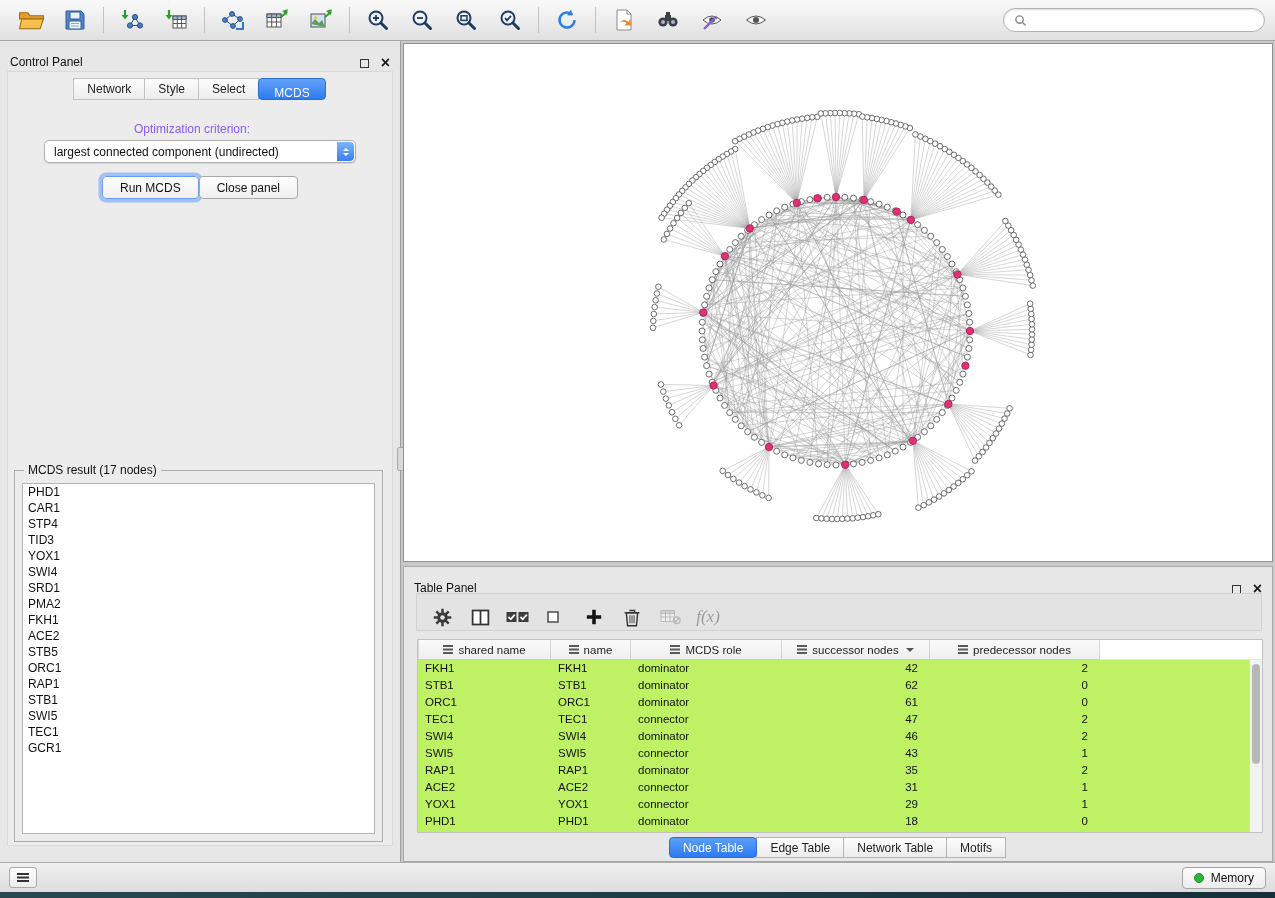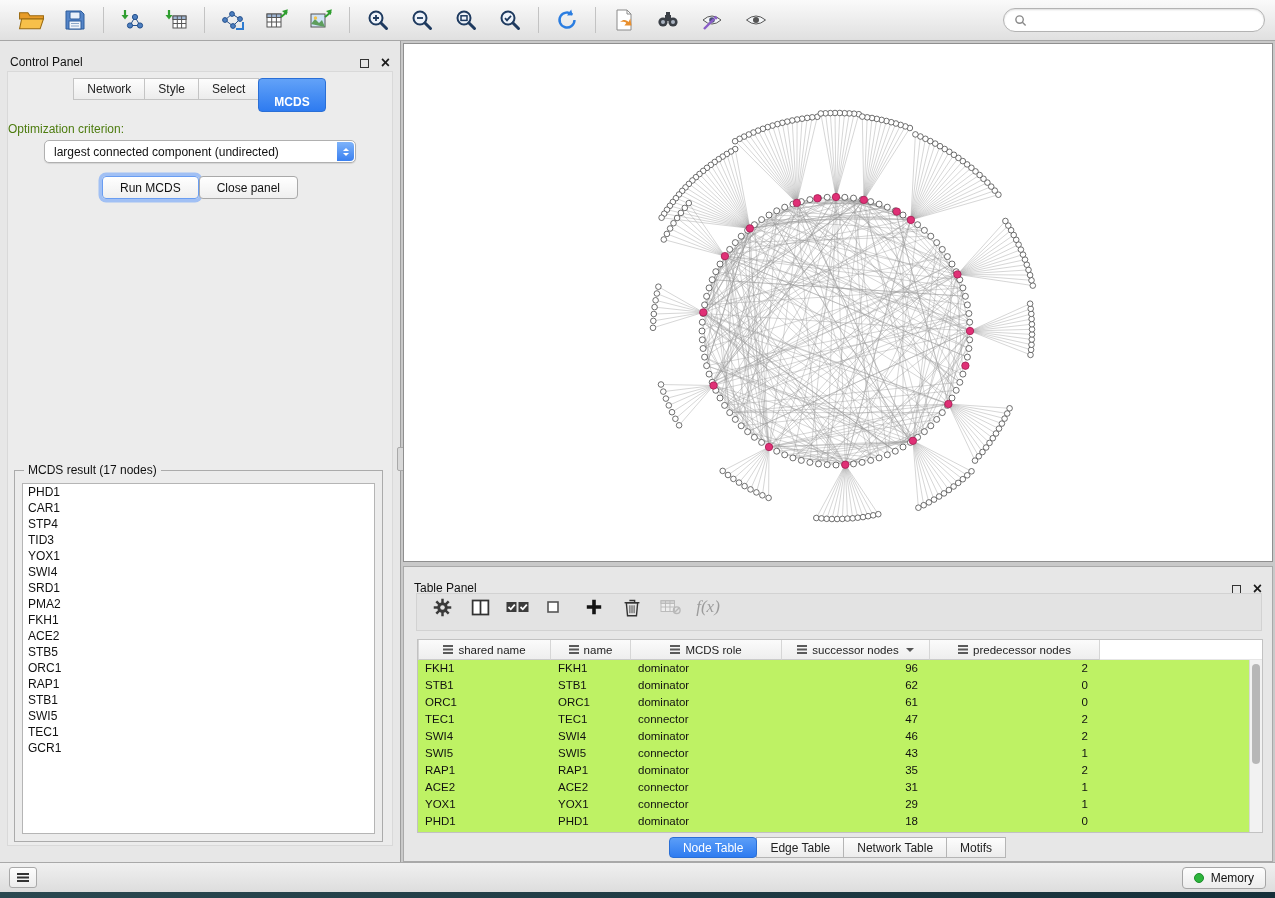--- a/index.html
+++ b/index.html
@@ -17,22 +17,22 @@
 
   
   .control-panel{position:absolute;left:0;top:41px;width:401px;height:821px;background:#e7e7e7;border-right:1px solid #9d9d9d}
   .panel-titlebar{height:28px;display:flex;align-items:flex-end;padding:0 10px;font-size:12px;color:#111}
   .panel-controls{margin-left:auto;display:flex;gap:12px;align-items:center}
   .float-icon{width:9px;height:9px;border:1.5px solid #333;display:inline-block;background:transparent}
   .close-icon{font-size:16px;font-weight:bold;color:#1b1b1b;line-height:12px}
   .cp-content{position:absolute;left:7px;right:7px;top:30px;bottom:16px;background:#ececec;border:1px solid #d9d9d9}
   .cp-tabs{position:absolute;top:6px;left:0;right:0;display:flex;justify-content:center}
   .cp-tab{height:22px;padding:0 13px;font-size:12px;background:linear-gradient(#fdfdfd,#ececec);border:1px solid #c4c4c4;margin-left:-1px;color:#222}
-  .cp-tab.active{background:linear-gradient(#62a2f8,#2e7bf0);color:#fff;border:1px solid #2a6fd6;border-radius:4px;position:relative;z-index:1;font-weight:bold;padding:16px 15px}
-  .opt-label{position:absolute;top:50px;left:0;right:16px;text-align:left;font-size:12px;color:#4d7c0f}
+  .cp-tab.active{background:linear-gradient(#62a2f8,#2e7bf0);color:#fff;border:1px solid #2a6fd6;border-radius:4px;position:relative;z-index:1;font-weight:normal;padding:7px 15px}
+  .opt-label{position:absolute;top:50px;left:0;right:16px;text-align:center;font-size:12px;color:#8b5cf6}
   .combo{position:absolute;top:68px;left:36px;right:36px;height:23px;background:#fff;border:1px solid #b0b0b0;border-radius:5px;display:flex;align-items:center;font-size:12px;color:#111;padding-left:9px;box-shadow:0 1px 1px rgba(0,0,0,.10)}
   .combo-arrows{position:absolute;right:1px;top:1px;bottom:1px;width:17px;border-radius:0 4px 4px 0;background:linear-gradient(#7eb3fa,#3a80f0);display:flex;flex-direction:column;align-items:center;justify-content:center}
   .combo-arrows::before{content:"";border:3.5px solid transparent;border-bottom-color:#fff;margin-bottom:1px}
   .combo-arrows::after{content:"";border:3.5px solid transparent;border-top-color:#fff;margin-top:1px}
   .btn-row{position:absolute;top:104px;left:0;right:0;display:flex;justify-content:center;}
   .mac-btn{height:23px;padding:0 17px;font-size:12px;background:linear-gradient(#ffffff,#efefef);border:1px solid #a9a9a9;border-radius:4px;color:#111}
   .mac-btn.focused{box-shadow:0 0 0 3.5px rgba(112,163,250,.6);border-color:#699df2}
   .group-box{position:absolute;left:6px;right:9px;top:398px;height:372px;border:1px solid #ababab}
   .group-title{position:absolute;top:-8px;left:9px;background:#ececec;padding:0 4px;font-size:12px;color:#111}
   .mcds-list{position:absolute;left:7px;right:7px;top:12px;bottom:7px;background:#fff;border:1px solid #b5b5b5;overflow:hidden}
@@ -45,21 +45,21 @@
   .network-window{position:absolute;left:403px;top:43px;width:870px;height:519px;border:1px solid #8f8f8f;background:#fff}
   .net-titlebar{position:relative;height:21px;background:linear-gradient(#ebebeb,#cfcfcf);border-bottom:1px solid #a3a3a3;display:flex;align-items:center}
   .traffic{display:flex;gap:8px;padding-left:11px;position:relative;z-index:1}
   .light{width:12px;height:12px;border-radius:50%;border:1px solid rgba(0,0,0,.25)}
   .light.red{background:#fc5a52}.light.yellow{background:#fcbe3e}.light.green{background:#2fc840}
   .net-title{position:absolute;left:0;right:0;text-align:center;font-size:12px;font-weight:bold;color:#111}
   .net-canvas{position:absolute;top:21px;left:0;right:0;bottom:0;background:#fff;overflow:hidden}
 
   
   .table-panel{position:absolute;left:403px;top:566px;width:870px;height:296px;background:#e7e7e7;border:1px solid #a9a9a9}
-  .tp-toolbar{position:absolute;left:12px;right:10px;top:26px;height:38px;background:#e3e3e3;border:1px solid #d2d2d2;display:flex;align-items:flex-start;gap:12px;padding-left:12px}
+  .tp-toolbar{position:absolute;left:12px;right:10px;top:26px;height:38px;background:#e3e3e3;border:1px solid #d2d2d2;display:flex;align-items:flex-end;gap:12px;padding-left:12px}
   .tp-tool{width:26px;height:26px;display:flex;align-items:center;justify-content:center;background:transparent;border:none}
   .fx-label{font-family:"Liberation Serif",serif;font-style:italic;color:#9c9c9c;font-size:17px}
   .table-wrap{position:absolute;left:13px;right:9px;top:72px;bottom:28px;background:#bef264;border:1px solid #c2c2c2;overflow:hidden}
   .thead{display:flex;height:20px}
   .th{display:flex;align-items:center;justify-content:center;background:linear-gradient(#fbfbfb,#eeeeee);border-right:1px solid #d6d6d6;border-bottom:1px solid #cbcbcb;font-size:11.5px;color:#222;flex:0 0 auto}
   .th:first-child{border-left:1px solid #d6d6d6}
   .th-fill{flex:1;border-bottom:1px solid #e6e6e6;background:#fff}
   .sort-ic{width:10px;height:9px;margin-right:5px;position:relative;flex:0 0 auto}
   .sort-ic::before{content:"";position:absolute;left:0;top:0;width:10px;height:2px;background:#5a5a5a;box-shadow:0 3.5px 0 #5a5a5a,0 7px 0 #5a5a5a}
   .chev{width:0;height:0;border:4px solid transparent;border-top-color:#555;margin-left:7px;margin-top:4px}
@@ -1152,21 +1152,21 @@
             <span class="sort-ic"></span>
             <span>predecessor nodes</span>
           </div>
           <div class="th-fill"></div>
         </div>
       <div class="tbody">
           <div class="tr">
             <div class="td c0">FKH1</div>
             <div class="td c1">FKH1</div>
             <div class="td c2">dominator</div>
-            <div class="td c3 num">96</div>
+            <div class="td c3 num">42</div>
             <div class="td c4 num">2</div>
           </div>
           <div class="tr">
             <div class="td c0">STB1</div>
             <div class="td c1">STB1</div>
             <div class="td c2">dominator</div>
             <div class="td c3 num">62</div>
             <div class="td c4 num">0</div>
           </div>
           <div class="tr">

